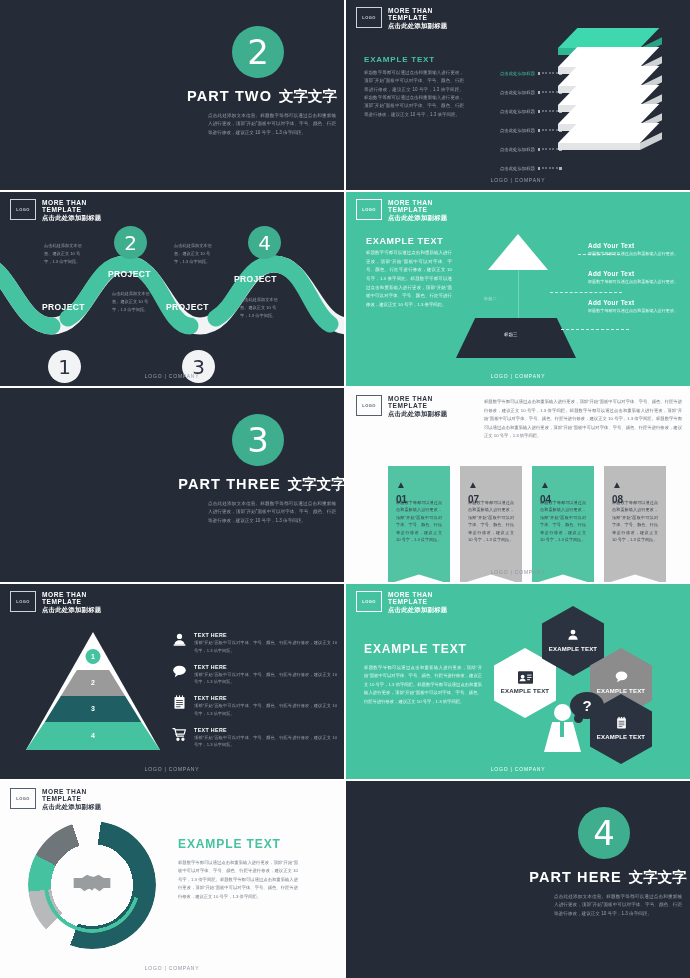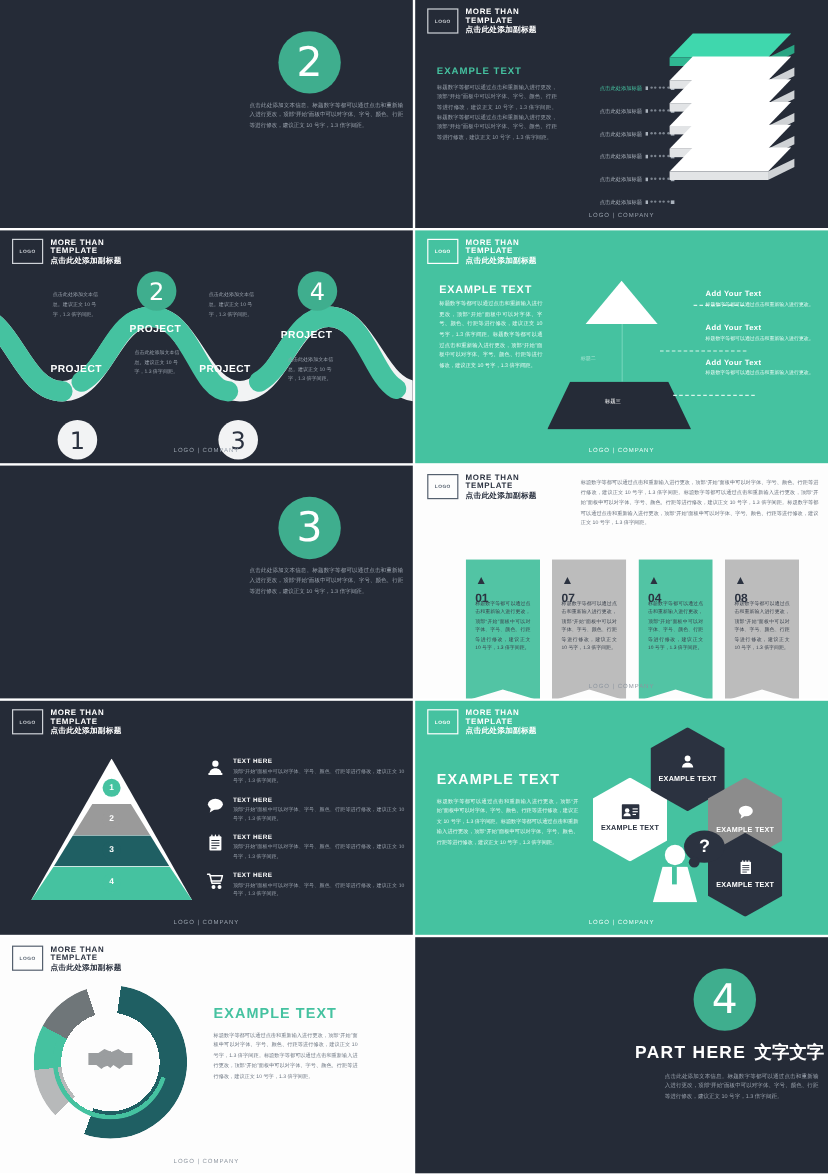--- a/index.html
+++ b/index.html
@@ -214,20 +214,23 @@
   .s9-right .bdy { margin-top:8px; font-size:4.3px; line-height:1.95; color:#6f7884; text-align:justify; }
 </style>
 </head>
 <body>
 
 <div class="grid">
 
   <div class="slide dark">
     <div class="part-wrap">
       <div class="part-circle">2</div>
+      <div class="part-title">
+        <span>PART TWO</span><span class="cn">文字文字</span>
+      </div>
       <div class="part-body">点击此处添加文本信息。标题数字等都可以通过点击和重新输入进行更改，顶部“开始”面板中可以对字体、字号、颜色、行距等进行修改，建议正文 10 号字，1.3 倍字间距。</div>
     </div>
   </div>
 
   <div class="slide dark">
     <div class="hdr">
       <div class="logobox">LOGO</div>
       <div class="hdr-txt">
         <div class="hdr-l1">MORE THAN</div>
         <div class="hdr-l2">TEMPLATE</div>
@@ -427,20 +430,23 @@
         <div class="h">Add Your Text</div>
         <div class="d">标题数字等都可以通过点击和重新输入进行更改。</div>
       </div>
     </div>
     <div class="footer">LOGO | COMPANY</div>
   </div>
 
   <div class="slide dark">
     <div class="part-wrap">
       <div class="part-circle">3</div>
+      <div class="part-title">
+        <span>PART THREE</span><span class="cn">文字文字</span>
+      </div>
       <div class="part-body">点击此处添加文本信息。标题数字等都可以通过点击和重新输入进行更改，顶部“开始”面板中可以对字体、字号、颜色、行距等进行修改，建议正文 10 号字，1.3 倍字间距。</div>
     </div>
   </div>
 
   <div class="slide white">
     <div class="hdr">
       <div class="logobox">LOGO</div>
       <div class="hdr-txt">
         <div class="hdr-l1">MORE THAN</div>
         <div class="hdr-l2">TEMPLATE</div>

